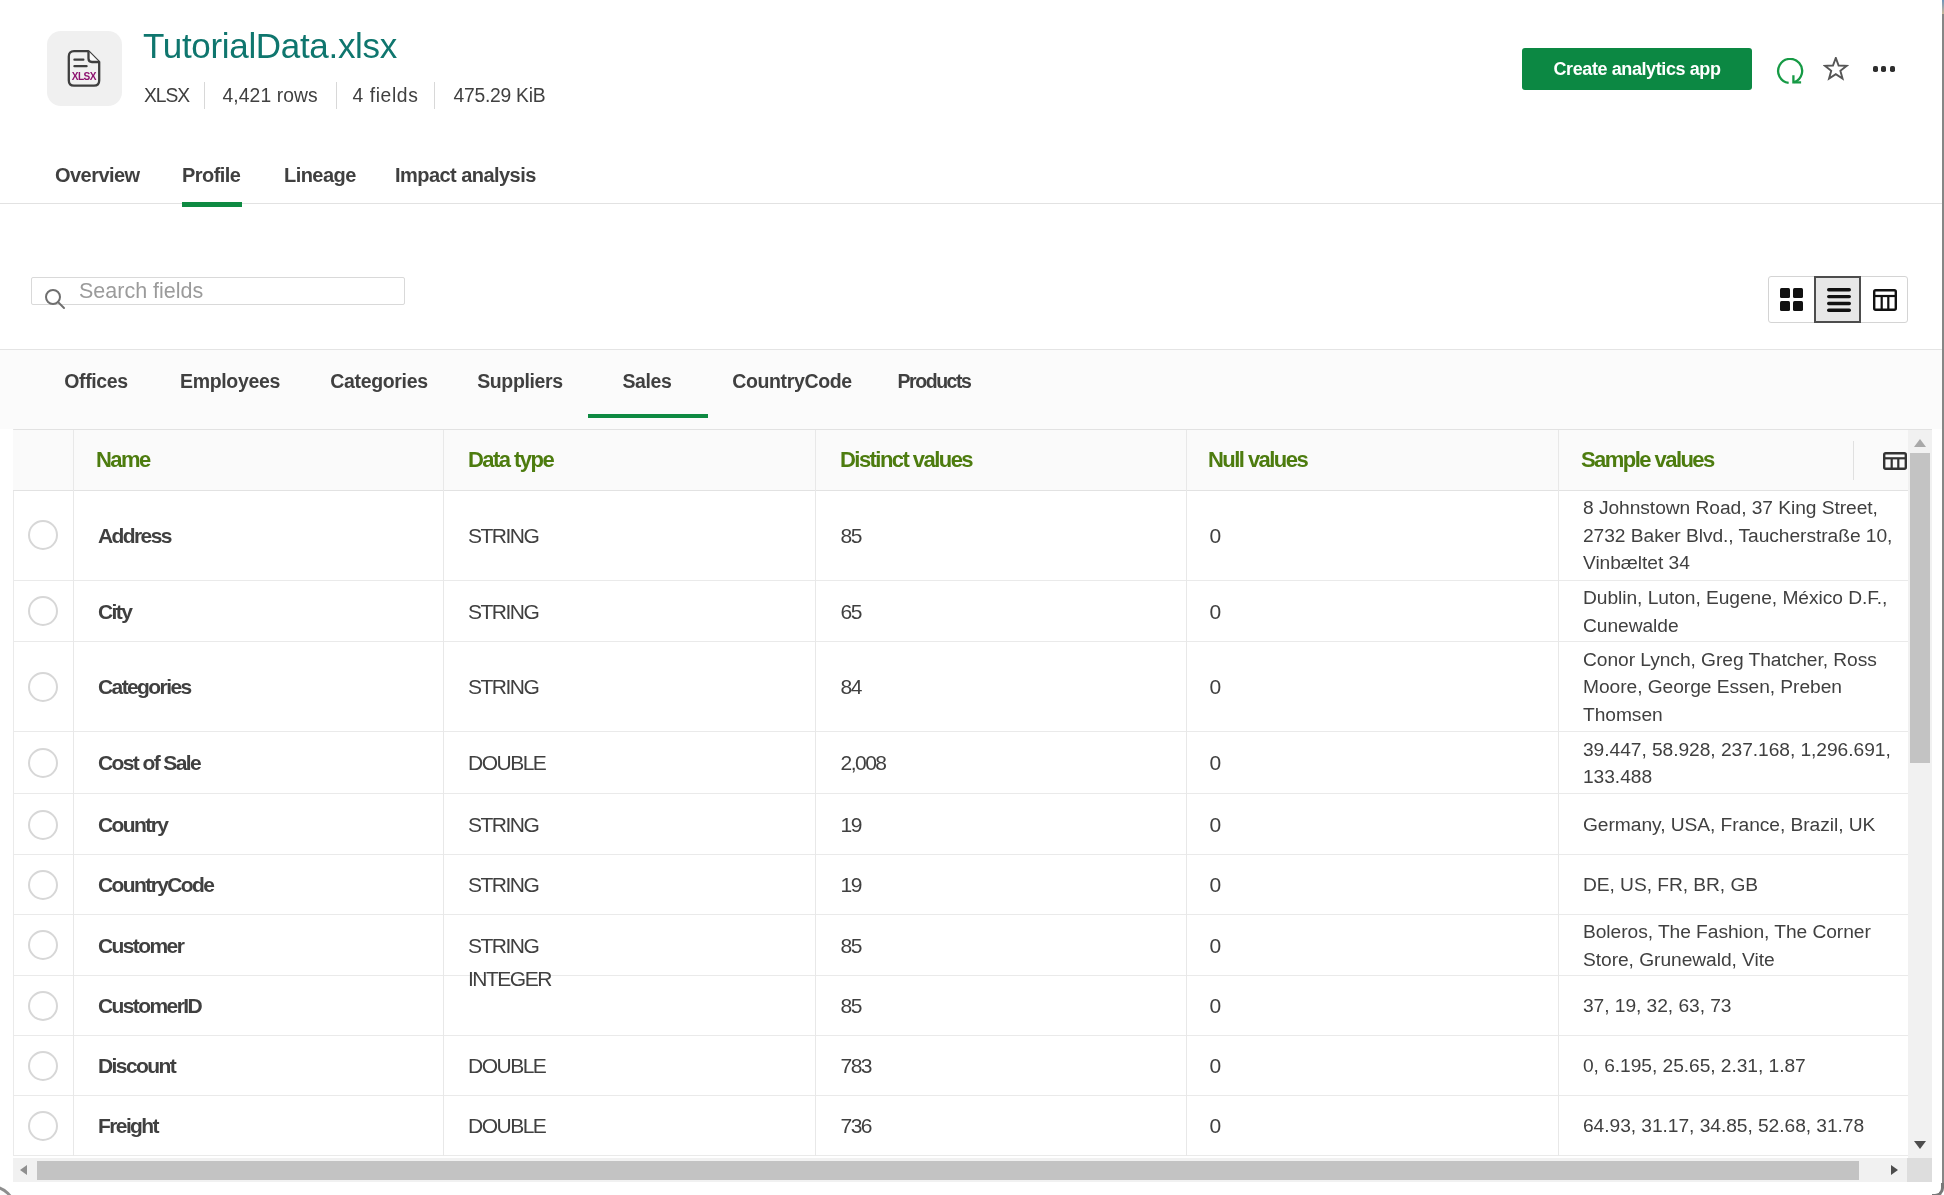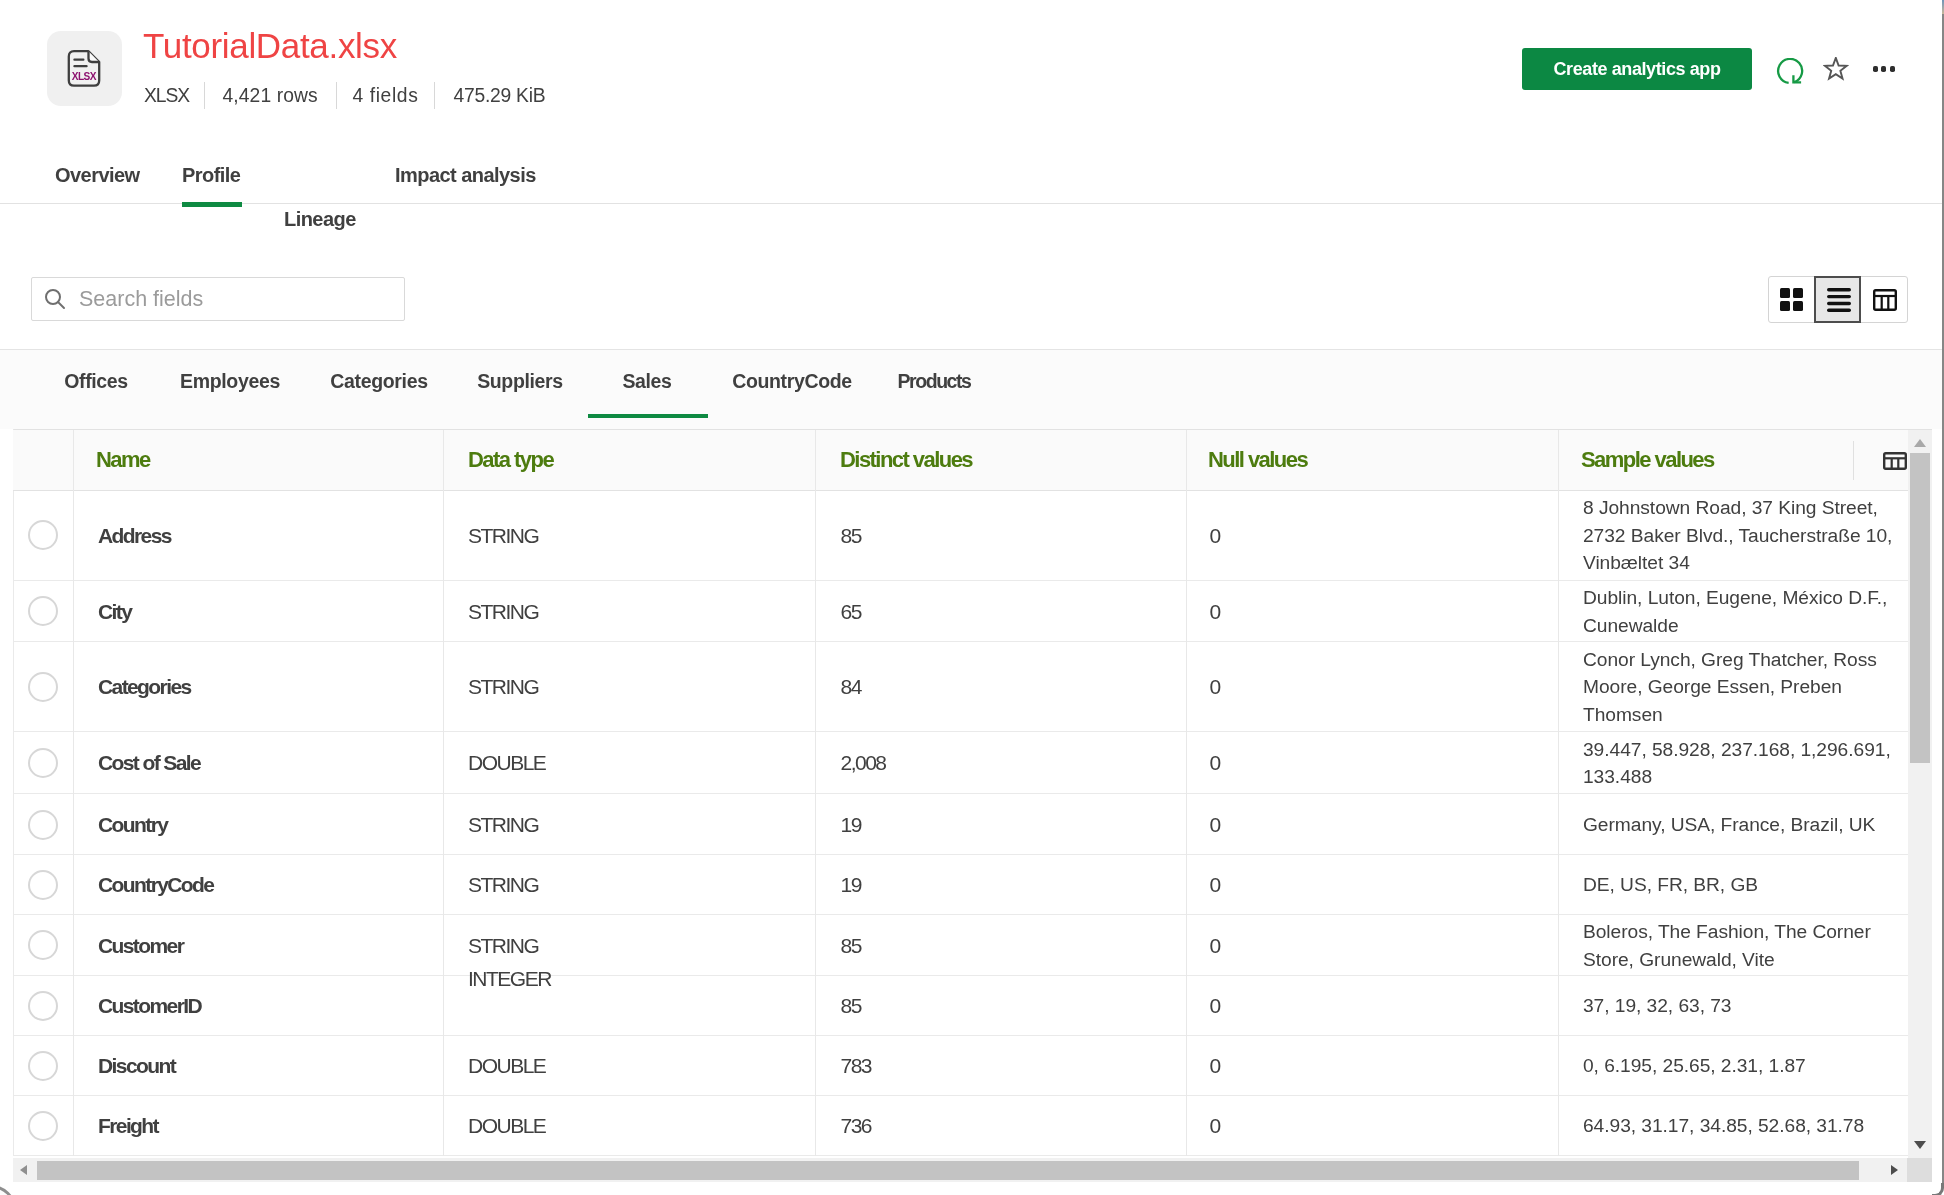--- a/index.html
+++ b/index.html
@@ -2,37 +2,37 @@
 <html><head>
 <meta charset="utf-8">
 <style>
   * { box-sizing: border-box; margin: 0; padding: 0; }
   html,body { width:1944px; height:1195px; background:#ffffff; overflow:hidden;
     font-family:"Liberation Sans", sans-serif; color:#404040; position:relative; }
   .abs { position:absolute; }
 
   
   .tile { left:47px; top:31px; width:75px; height:75px; background:#f0f0f0; border-radius:14px; }
-  .title { left:143px; top:26px; font-size:35px; color:#ef4444; letter-spacing:-0.32px; }
+  .title { left:143px; top:26px; font-size:35px; color:#0f766e; letter-spacing:-0.32px; }
   .meta { left:0; top:82px; height:27px; font-size:19.3px; color:#404040; }
   .meta span { position:absolute; top:50%; transform:translateY(-50%); white-space:nowrap; }
   .meta .sep { position:absolute; width:1px; height:27px; top:0; background:#d8d8d8; }
   .btn { left:1522px; top:48px; width:230px; height:42px; background:#0c8843; border-radius:3px;
          color:#fff; font-size:18px; font-weight:bold; display:flex; align-items:center;
          justify-content:center; letter-spacing:-0.4px; }
   .dots { left:1872.5px; top:66.3px; display:flex; gap:3.8px; }
   .dots i { width:5px; height:5.6px; background:#2e2e2e; border-radius:1.8px; display:block; }
 
   
   .t1 { top:164px; font-size:20px; font-weight:bold; color:#404040; letter-spacing:-0.55px; white-space:nowrap; }
   .hr1 { left:0; top:203px; width:1944px; height:1px; background:#e2e2e2; }
   .uline1 { left:182px; top:202px; width:60px; height:4.5px; background:#0e8a42; }
 
   
-  .search { left:31px; top:277px; width:374px; height:44px; border:1px solid #d9d9d9; border-radius:2px;
+  .search { left:31px; top:277px; width:374px; height:28px; border:1px solid #d9d9d9; border-radius:2px;
             display:flex; align-items:center; background:#fff; }
   .search .ph { margin-left:47px; font-size:21.5px; color:#9b9b9b; letter-spacing:0; }
   .tgl { left:1768px; top:276px; width:140px; height:47px; border:1px solid #d4d4d4; border-radius:3px; background:#fff; }
   .tglsel { left:1814px; top:276px; width:47px; height:47px; background:#e7e7e7; border:2px solid #4d4d4d; }
   .tglicon { top:287px; width:25px; height:25px; display:flex; align-items:center; justify-content:center; }
 
   
   .strip { left:0; top:349px; width:1944px; height:80px; background:#fbfbfb; border-top:1px solid #e4e4e4; }
   .t2 { top:370px; font-size:19.5px; font-weight:bold; color:#404040; letter-spacing:-0.35px;
         transform:translateX(-50%); white-space:nowrap; }
@@ -102,21 +102,21 @@
   <path d="M12.80 0.90 L15.62 8.47 L23.69 8.81 L17.37 13.83 L19.53 21.61 L12.80 17.15 L6.07 21.61 L8.23 13.83 L1.91 8.81 L9.98 8.47 Z" fill="none" stroke="#565656" stroke-width="1.9" stroke-linejoin="miter"></path>
 </svg>
 <div class="abs dots">
     <i></i>
     <i></i>
     <i></i>
   </div>
 
 <div class="abs t1" style="left:55px;">Overview</div>
 <div class="abs t1" style="left:182px;">Profile</div>
-<div class="abs t1" style="left:284px;margin-top:44px;">Lineage</div>
+<div class="abs t1" style="left:284px;">Lineage</div>
 <div class="abs t1" style="left:395px;">Impact analysis</div>
 <div class="abs hr1"></div>
 <div class="abs uline1"></div>
 
 <div class="abs search">
     <span class="ph">Search fields</span>
   </div>
 <svg class="abs" style="left:43px;top:287px;" width="24" height="24" viewBox="0 0 24 24">
   <circle cx="10" cy="10" r="7" fill="none" stroke="#6f6f6f" stroke-width="2"></circle>
   <path d="M15 15 L21 21" stroke="#6f6f6f" stroke-width="2" stroke-linecap="round"></path>

